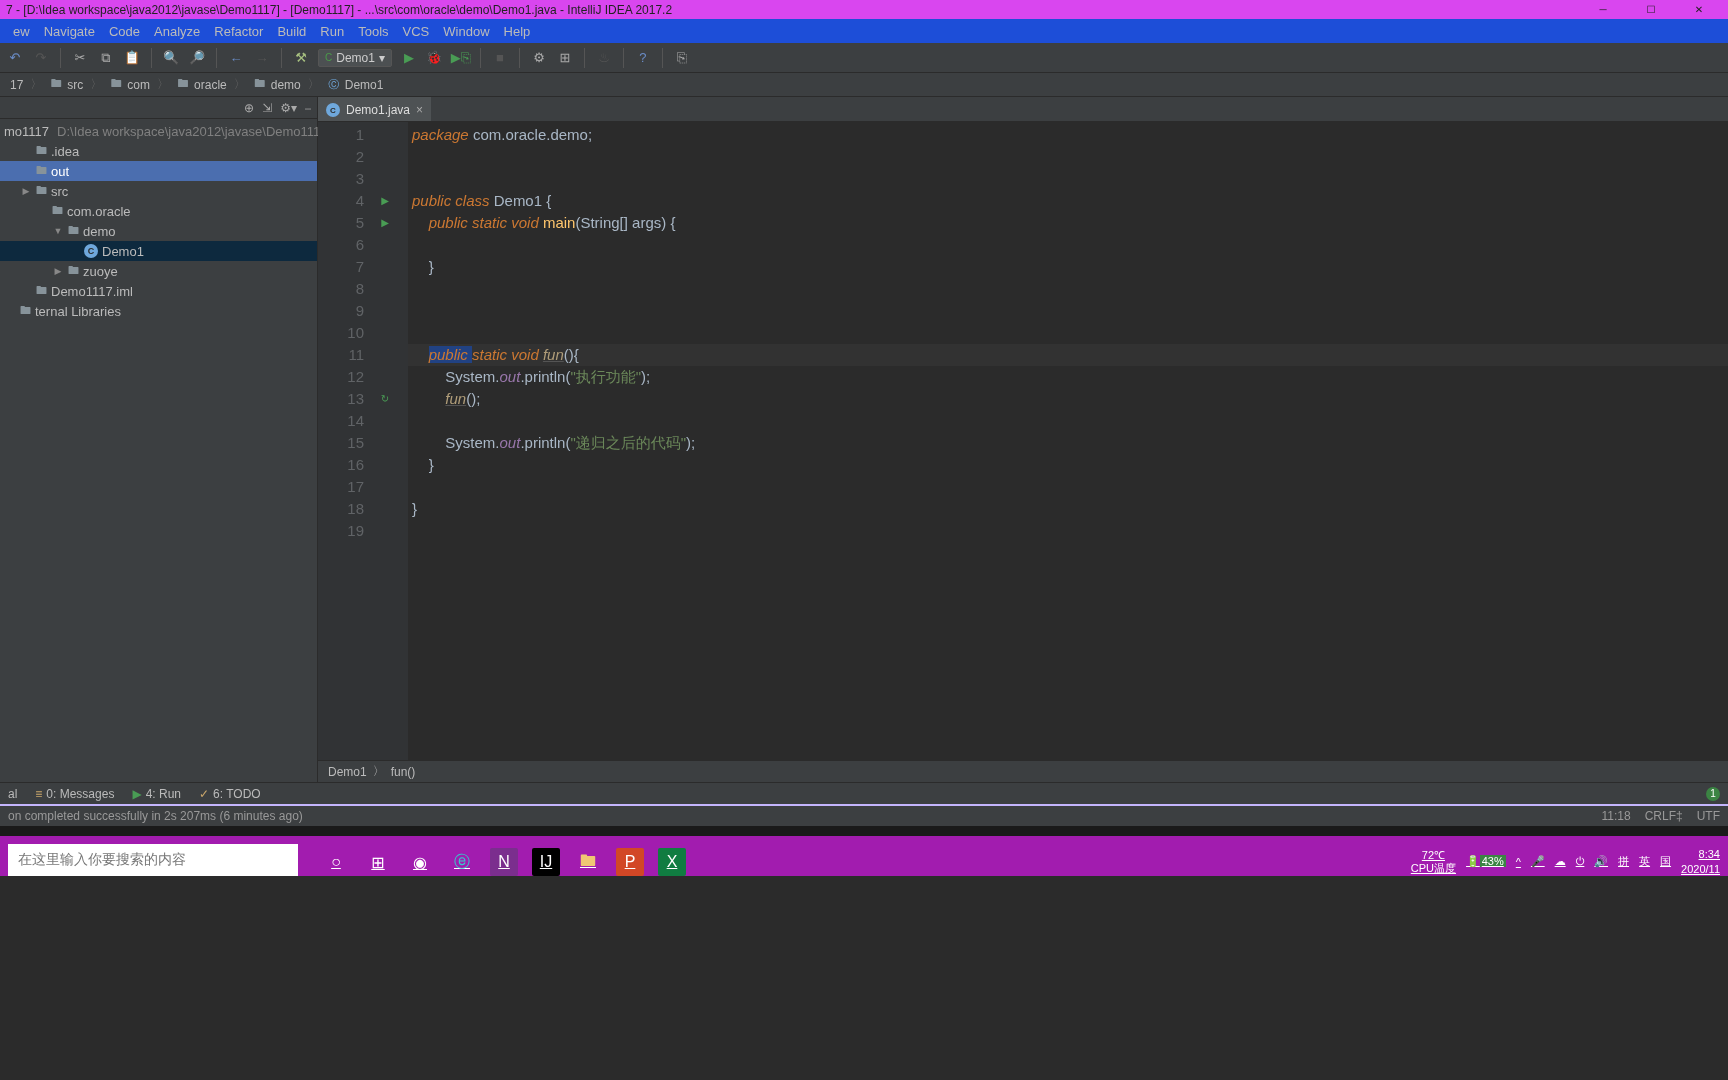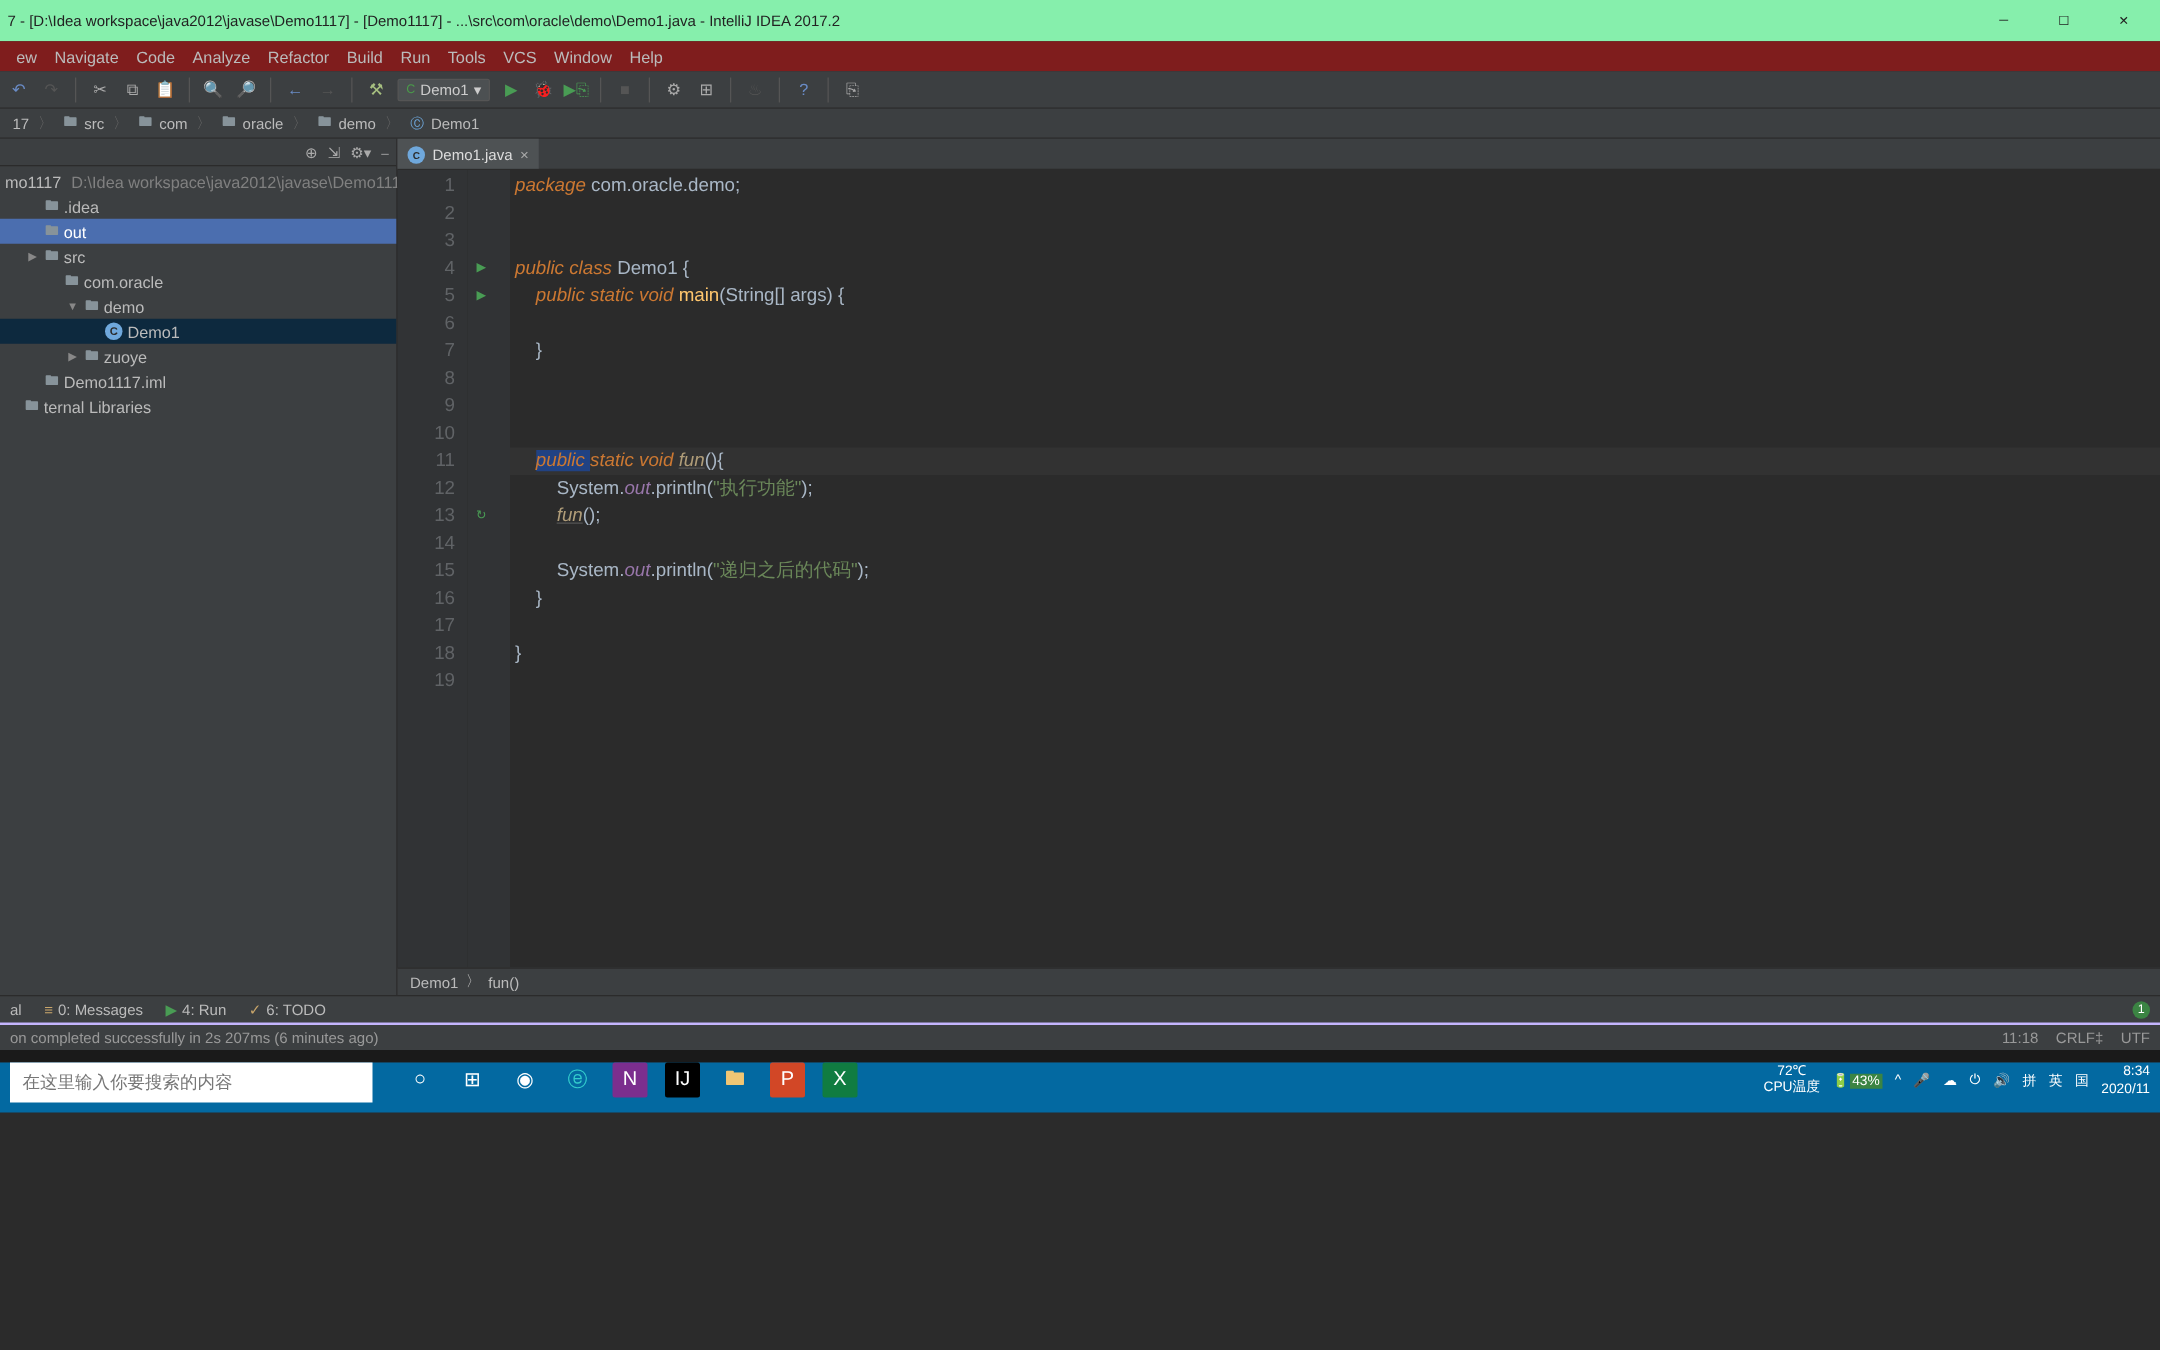--- a/index.html
+++ b/index.html
@@ -1,23 +1,23 @@
 <!DOCTYPE html>
 <html><head>
 <meta charset="utf-8">
 <style>
 * { margin:0; padding:0; box-sizing:border-box; font-family:"Segoe UI",Arial,sans-serif; }
 body { width:1728px; height:1080px; background:#2b2b2b; overflow:hidden; }
 
-.titlebar { height:33px; background:#86efac; display:flex; align-items:center; padding:0 6px; font-size:12px; color:#222; }
+.titlebar { height:19px; background:#d946ef; display:flex; align-items:center; padding:0 6px; font-size:12px; color:#222; }
 .titlebar .title { flex:1; }
 .titlebar .win-btns { display:flex; gap:2px; }
 .titlebar .win-btn { width:46px; height:20px; display:flex; align-items:center; justify-content:center; font-size:10px; }
 
-.menubar { height:24px; background:#7f1d1d; display:flex; align-items:center; padding:0 6px; font-size:13px; color:#bbb; }
+.menubar { height:24px; background:#1d4ed8; display:flex; align-items:center; padding:0 6px; font-size:13px; color:#bbb; }
 .menubar span { padding:0 7px; cursor:default; }
 
 .toolbar { height:30px; background:#3c3f41; border-bottom:1px solid #2b2b2b; display:flex; align-items:center; padding:0 6px; gap:8px; }
 .toolbar .sep { width:1px; height:20px; background:#555; margin:0 2px; }
 .toolbar .icon { width:18px; height:18px; display:flex; align-items:center; justify-content:center; font-size:13px; color:#aaa; }
 .toolbar .combo { background:#4c5052; border:1px solid #555; padding:1px 6px; font-size:12px; color:#ccc; border-radius:2px; display:flex; align-items:center; gap:4px; }
 .toolbar .combo .cicon { color:#4a9b4a; font-size:10px; }
 
 .navbar { height:24px; background:#3c3f41; border-bottom:1px solid #2b2b2b; display:flex; align-items:center; padding:0 6px; font-size:12px; color:#bbb; gap:3px; }
 .navbar .crumb { display:flex; align-items:center; gap:4px; padding:0 4px; }
@@ -67,21 +67,21 @@
 .toolwin .green { color:#499c54; }
 .toolwin .orange { color:#c9a66b; }
 .toolwin .badge { width:14px; height:14px; border-radius:50%; background:#3b8443; color:#fff; font-size:10px; display:flex; align-items:center; justify-content:center; margin-left:auto; }
 
 .status { height:22px; background:#3c3f41; border-top:2px solid #c4b5fd; display:flex; align-items:center; padding:0 8px; font-size:12px; color:#999; }
 .status .left { flex:1; }
 .status .itm { margin-left:14px; }
 
 .gap { height:10px; background:#1a1a1a; }
 
-.taskbar { height:40px; background:#0369a1; display:flex; align-items:flex-start; padding:0 8px; color:#fff; font-size:12px; }
+.taskbar { height:40px; background:#a21caf; display:flex; align-items:flex-end; padding:0 8px; color:#fff; font-size:12px;text-decoration:underline; }
 .search-box { width:290px; height:32px; background:#fff; display:flex; align-items:center; padding:0 10px; color:#777; font-size:14px; }
 .task-icons { display:flex; align-items:center; gap:14px; margin-left:24px; }
 .task-icons .ti { width:28px; height:28px; display:flex; align-items:center; justify-content:center; font-size:16px; border-radius:2px; }
 .tray { margin-left:auto; display:flex; align-items:center; gap:10px; font-size:11px; }
 .tray .temp { text-align:center; line-height:1.2; }
 .tray .clock { text-align:right; line-height:1.3; }
 </style>
 </head>
 <body>
 

